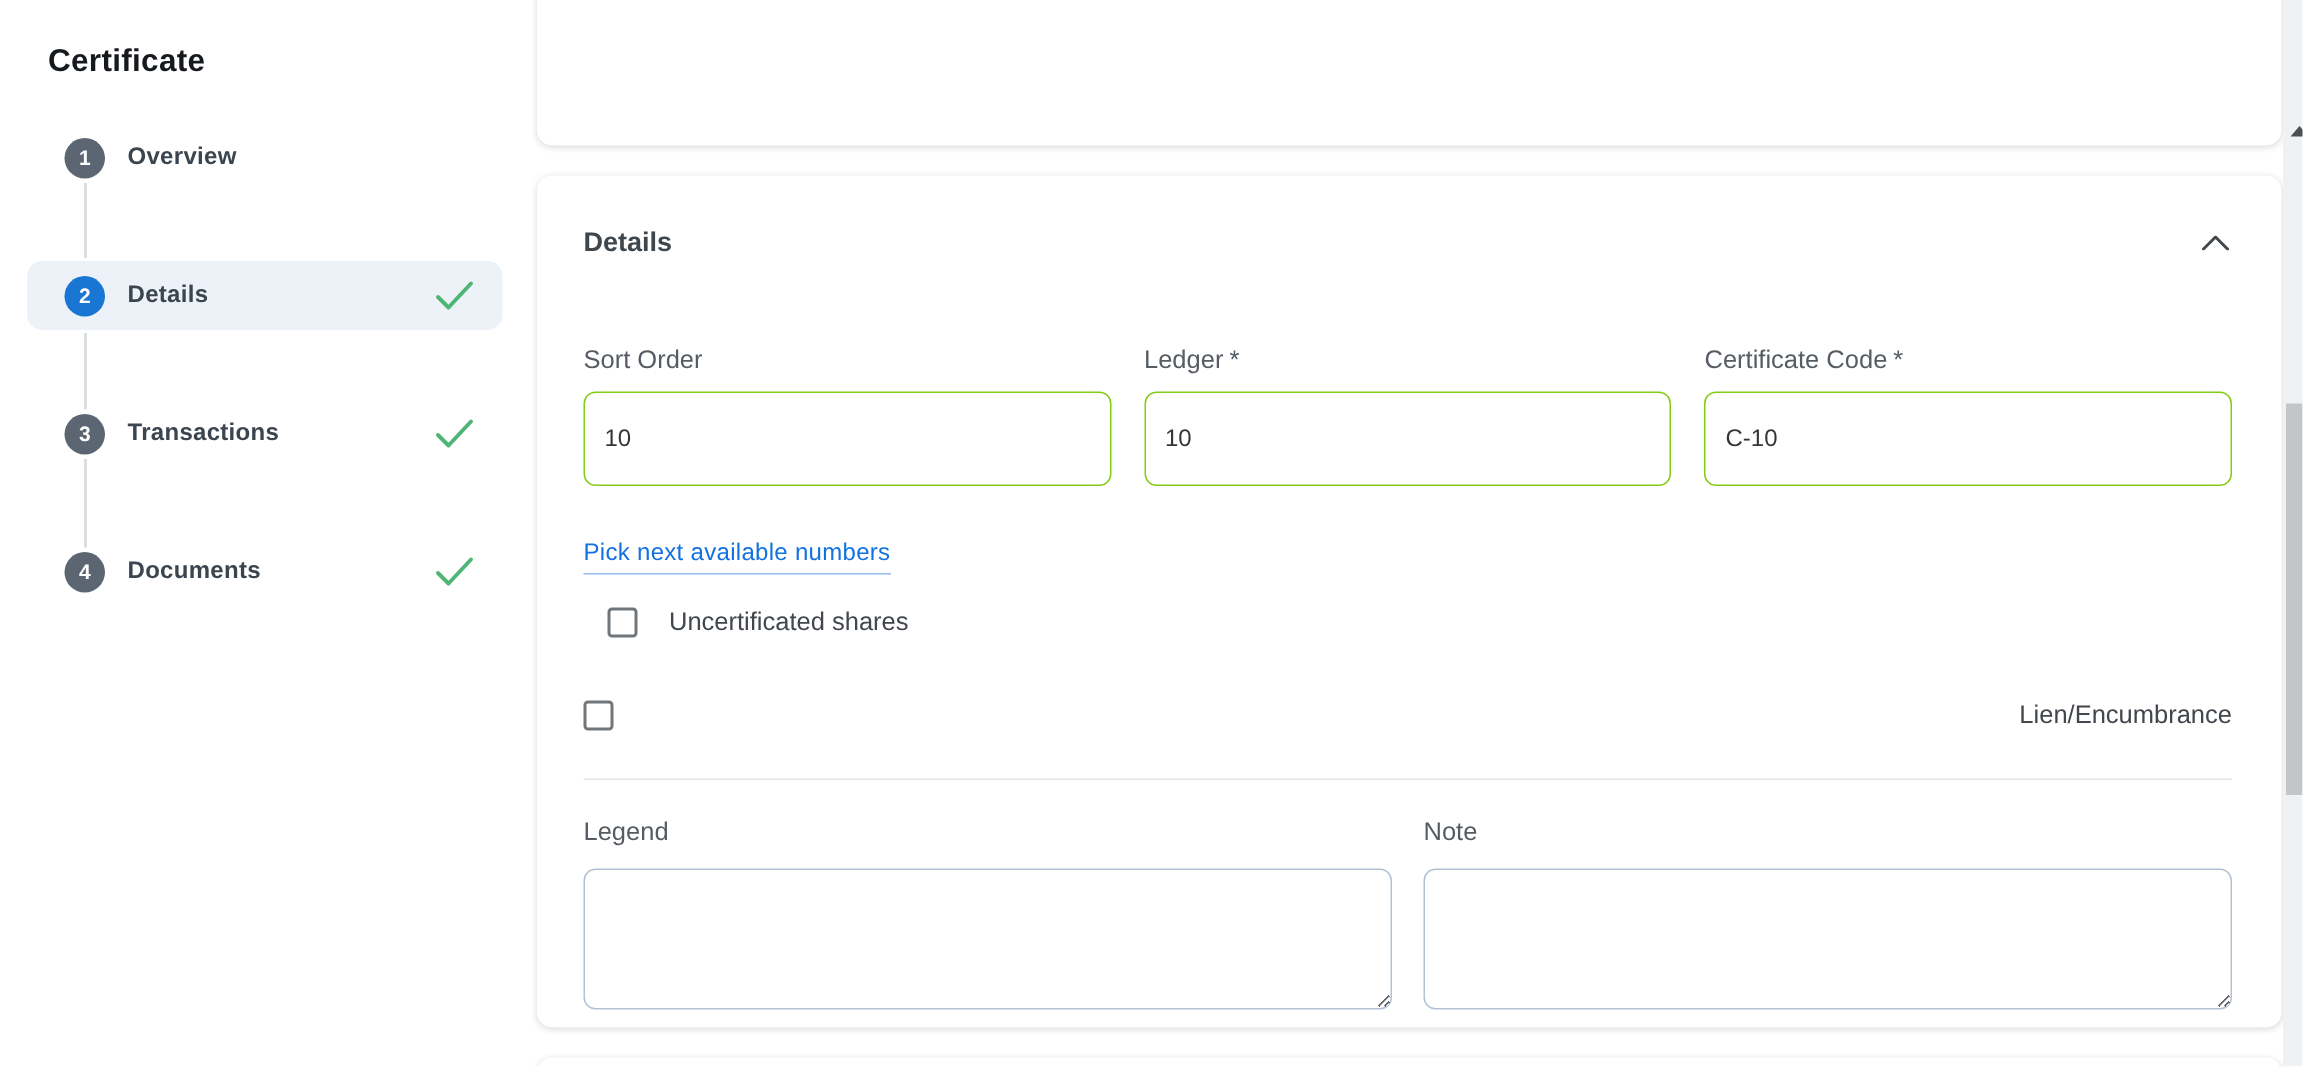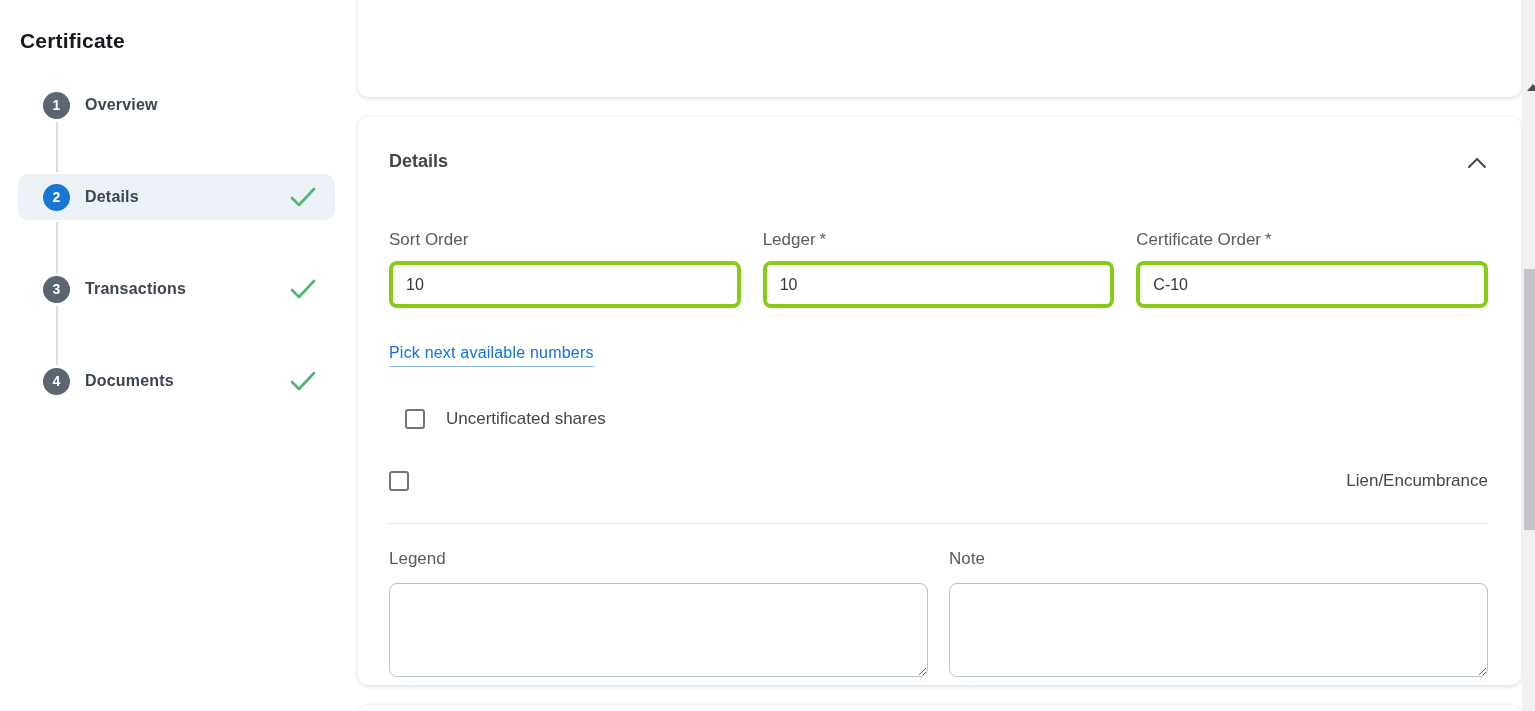--- a/index.html
+++ b/index.html
@@ -7,21 +7,21 @@
   body {
     position: relative;
     background: #ffffff;
     font-family: "Liberation Sans", sans-serif;
     overflow: hidden;
     color: #3b4550;
   }
 
   
   .page-title {
-    position: absolute; left: 20px; top: 29px;
+    position: absolute; left: 32px; top: 29px;
     font-size: 21px; font-weight: 700; color: #16191d;
     letter-spacing: 0.2px;
   }
 
   
   .stepper { position: absolute; left: 18px; top: 82px; width: 317px; height: 330px; }
   .step-line { position: absolute; left: 38px; width: 2px; background: #dcdfe2; z-index: 0; }
   .seg1 { top: 40px;  height: 50px; }
   .seg2 { top: 140px; height: 51px; }
   .seg3 { top: 224px; height: 59px; }
@@ -61,36 +61,36 @@
 
   .fields-row {
     margin-top: 56px;
     display: grid; grid-template-columns: repeat(3, 1fr); column-gap: 22px;
   }
   .field-label {
     font-size: 17px; color: #565c63; margin-bottom: 11px; font-weight: 400;
   }
   .req { margin-left: 4px; }
   .text-input {
-    width: 100%; height: 47px;
-    border: 4px solid #84cc16; border-radius: 8px;
+    width: 100%; height: 63px;
+    border: 1px solid #84cc16; border-radius: 8px;
     padding: 4px 13px; font-size: 16px; color: #323639;
     font-family: "Liberation Sans", sans-serif;
     background: #ffffff; outline: none;
   }
 
   .pick-link {
     display: inline-block; margin-top: 36px;
     font-size: 16px; font-weight: 400; color: #1372e2;
     border-bottom: 1px solid #94bdee; padding-bottom: 4px;
     cursor: pointer; letter-spacing: 0.2px;
   }
 
   .checkbox-row { display: flex; align-items: center; cursor: pointer; }
-  .checkbox-row.first { margin-top: 42px; padding-left: 16px; }
+  .checkbox-row.first { margin-top: 22px; padding-left: 16px; }
   .checkbox-row.second { margin-top: 42px; justify-content: space-between; }
   .checkbox-box {
     width: 20px; height: 20px; border: 2px solid #71767b; border-radius: 3px;
     background: #ffffff; flex: 0 0 20px;
   }
   .checkbox-label { margin-left: 21px; font-size: 17px; color: #42474d; }
 
   .divider { margin-top: 32px; border-top: 1px solid #e3e4e6; width: 100%; }
 
   .textarea-row {
@@ -186,21 +186,21 @@
       <input class="text-input" type="text" value="10" style="">
     </div>
     <div>
       <div class="field-label">
         <span>Ledger</span><span class="req">*</span>
       </div>
       <input class="text-input" type="text" value="10" style="">
     </div>
     <div>
       <div class="field-label">
-        <span>Certificate Order</span><span class="req">*</span>
+        <span>Certificate Code</span><span class="req">*</span>
       </div>
       <input class="text-input" type="text" value="C-10" style="">
     </div>
   </div>
 
   <div>
     <span class="pick-link">Pick next available numbers</span>
   </div>
 
   <div class="checkbox-row first">

